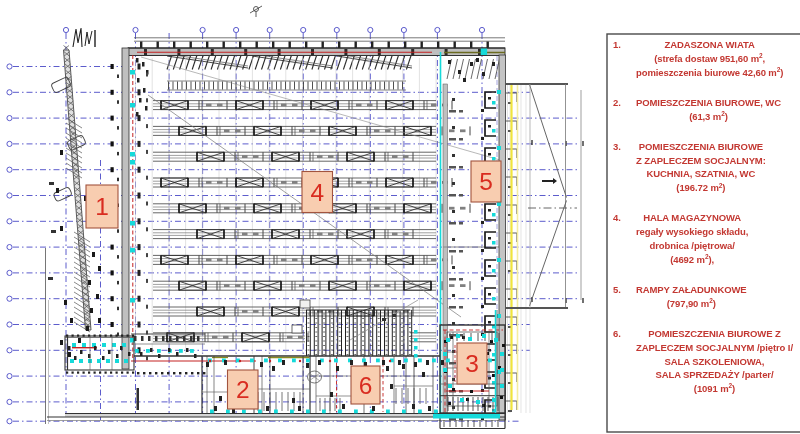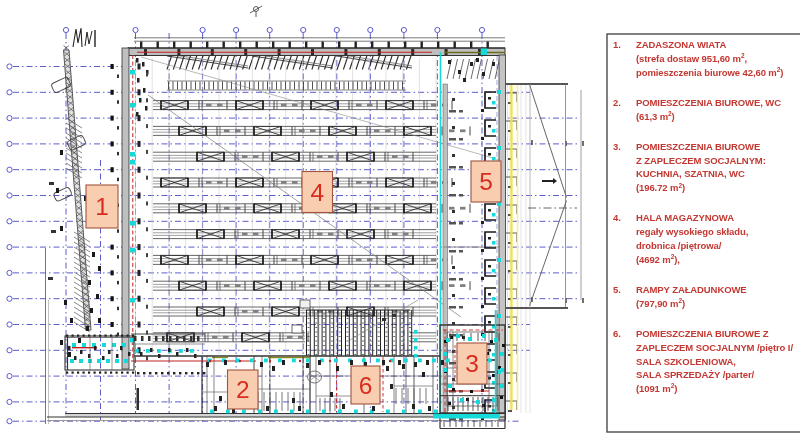--- a/index.html
+++ b/index.html
@@ -1,20 +1,20 @@
 <!DOCTYPE html>
 <html><head><meta charset="utf-8">
 <style>
 html,body{margin:0;padding:0;background:#fff;}
 #page{position:relative;width:800px;height:434px;overflow:hidden;font-family:"Liberation Sans",sans-serif;background:#fff;}
 #legend{position:absolute;left:607px;top:34px;width:193px;color:#c33832;}
 #legend .item{display:flex;margin-top:16.4px;}
 #legend .item:first-child{margin-top:4px;}
 #legend .num{width:29px;padding-left:6px;box-sizing:border-box;font-size:9.5px;font-weight:700;line-height:13.8px;}
-#legend .txt{font-size:9.5px;font-weight:700;line-height:13.8px;letter-spacing:-0.1px;}
+#legend .txt{font-size:9.5px;font-weight:700;line-height:13.8px;letter-spacing:-0.1px;text-align:center;}
 #legend sup{font-size:6.5px;line-height:0;position:relative;top:0.5px;}
 </style></head>
 <body>
 <div id="page">
 <svg width="800" height="434" viewBox="0 0 800 434" style="position:absolute;left:0;top:0">
 <g>
 <line x1="13" y1="66.5" x2="134" y2="66.5" stroke="#4a4ac6" stroke-width="0.9" stroke-dasharray="6 3 1.5 3"></line>
 <circle cx="9.5" cy="66.5" r="2.6" fill="white" stroke="#4a4ac6" stroke-width="0.9"></circle>
 <line x1="13" y1="92.3" x2="530" y2="92.3" stroke="#4a4ac6" stroke-width="0.9" stroke-dasharray="6 3 1.5 3"></line>
 <circle cx="9.5" cy="92.3" r="2.6" fill="white" stroke="#4a4ac6" stroke-width="0.9"></circle>

